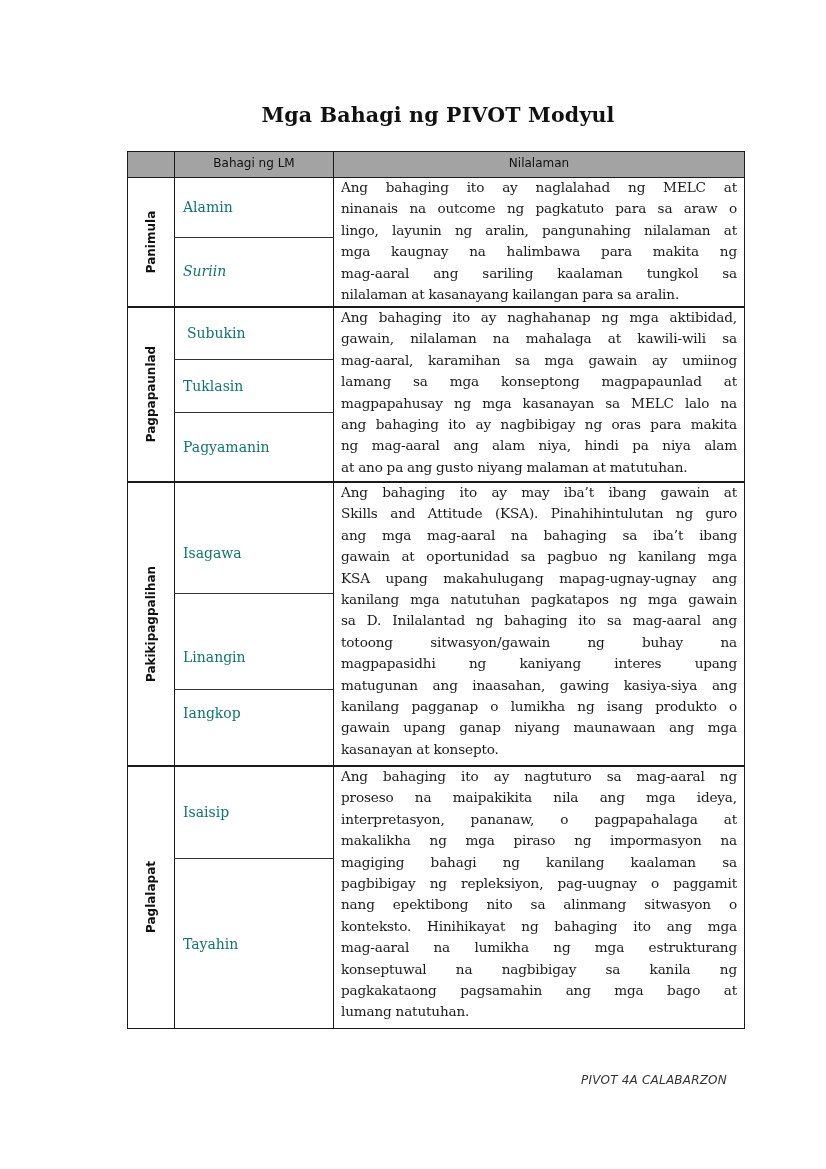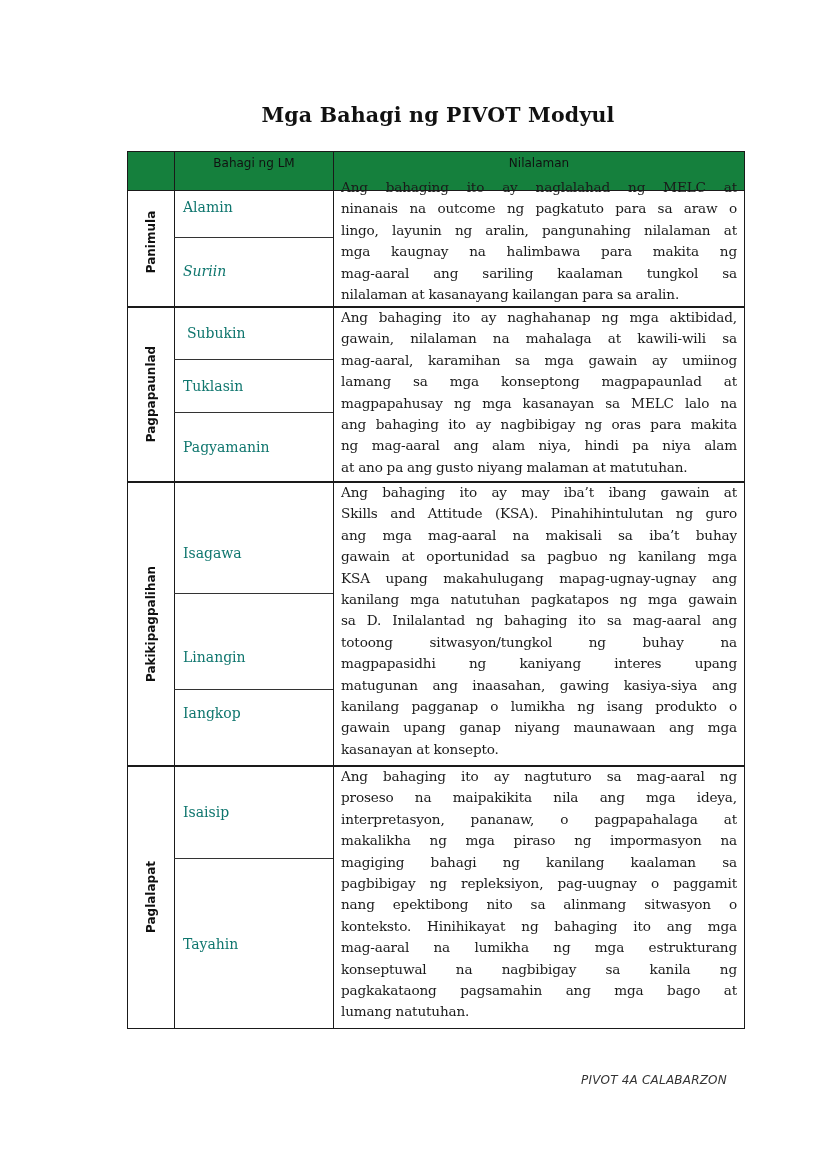--- a/index.html
+++ b/index.html
@@ -31,22 +31,22 @@
       left: 127px;
       top: 151px;
       width: 618px;
       height: 878px;
       border: 1.6px solid #1a1a1a;
       box-sizing: border-box;
     }
     .hdr {
       position: absolute;
       left: 0; top: 0; right: 0;
-      height: 39px;
-      background: #15803d;
+      height: 26px;
+      background: #a3a3a3;
       border-bottom: 1.6px solid #1a1a1a;
       box-sizing: border-box;
     }
     .hdr-cell {
       position: absolute;
       top: 0;
       height: 23px;
       line-height: 23px;
       text-align: center;
       font-family: "DejaVu Sans", sans-serif;
@@ -182,26 +182,26 @@
 
   <div class="section-label" style="top:330px;height:283px;">
     <span>Pakikipagpalihan</span>
   </div>
   <div class="part" style="top:393px;">Isagawa</div>
   <div class="part" style="top:497px;">Linangin</div>
   <div class="part" style="top:553px;">Iangkop</div>
   <div class="content" style="top:330px;">
     <span class="ln">Ang bahaging ito ay may iba’t ibang gawain at</span>
     <span class="ln">Skills and Attitude (KSA). Pinahihintulutan ng guro</span>
-    <span class="ln">ang mga mag-aaral na makisali sa iba’t buhay</span>
+    <span class="ln">ang mga mag-aaral na bahaging sa iba’t ibang</span>
     <span class="ln">gawain at oportunidad sa pagbuo ng kanilang mga</span>
     <span class="ln">KSA upang makahulugang mapag-ugnay-ugnay ang</span>
     <span class="ln">kanilang mga natutuhan pagkatapos ng mga gawain</span>
     <span class="ln">sa D. Inilalantad ng bahaging ito sa mag-aaral ang</span>
-    <span class="ln">totoong sitwasyon/tungkol ng buhay na</span>
+    <span class="ln">totoong sitwasyon/gawain ng buhay na</span>
     <span class="ln">magpapasidhi ng kaniyang interes upang</span>
     <span class="ln">matugunan ang inaasahan, gawing kasiya-siya ang</span>
     <span class="ln">kanilang pagganap o lumikha ng isang produkto o</span>
     <span class="ln">gawain upang ganap niyang maunawaan ang mga</span>
     <span class="ln last">kasanayan at konsepto.</span>
   </div>
 
   <div class="section-label" style="top:614px;height:262px;">
     <span>Paglalapat</span>
   </div>

